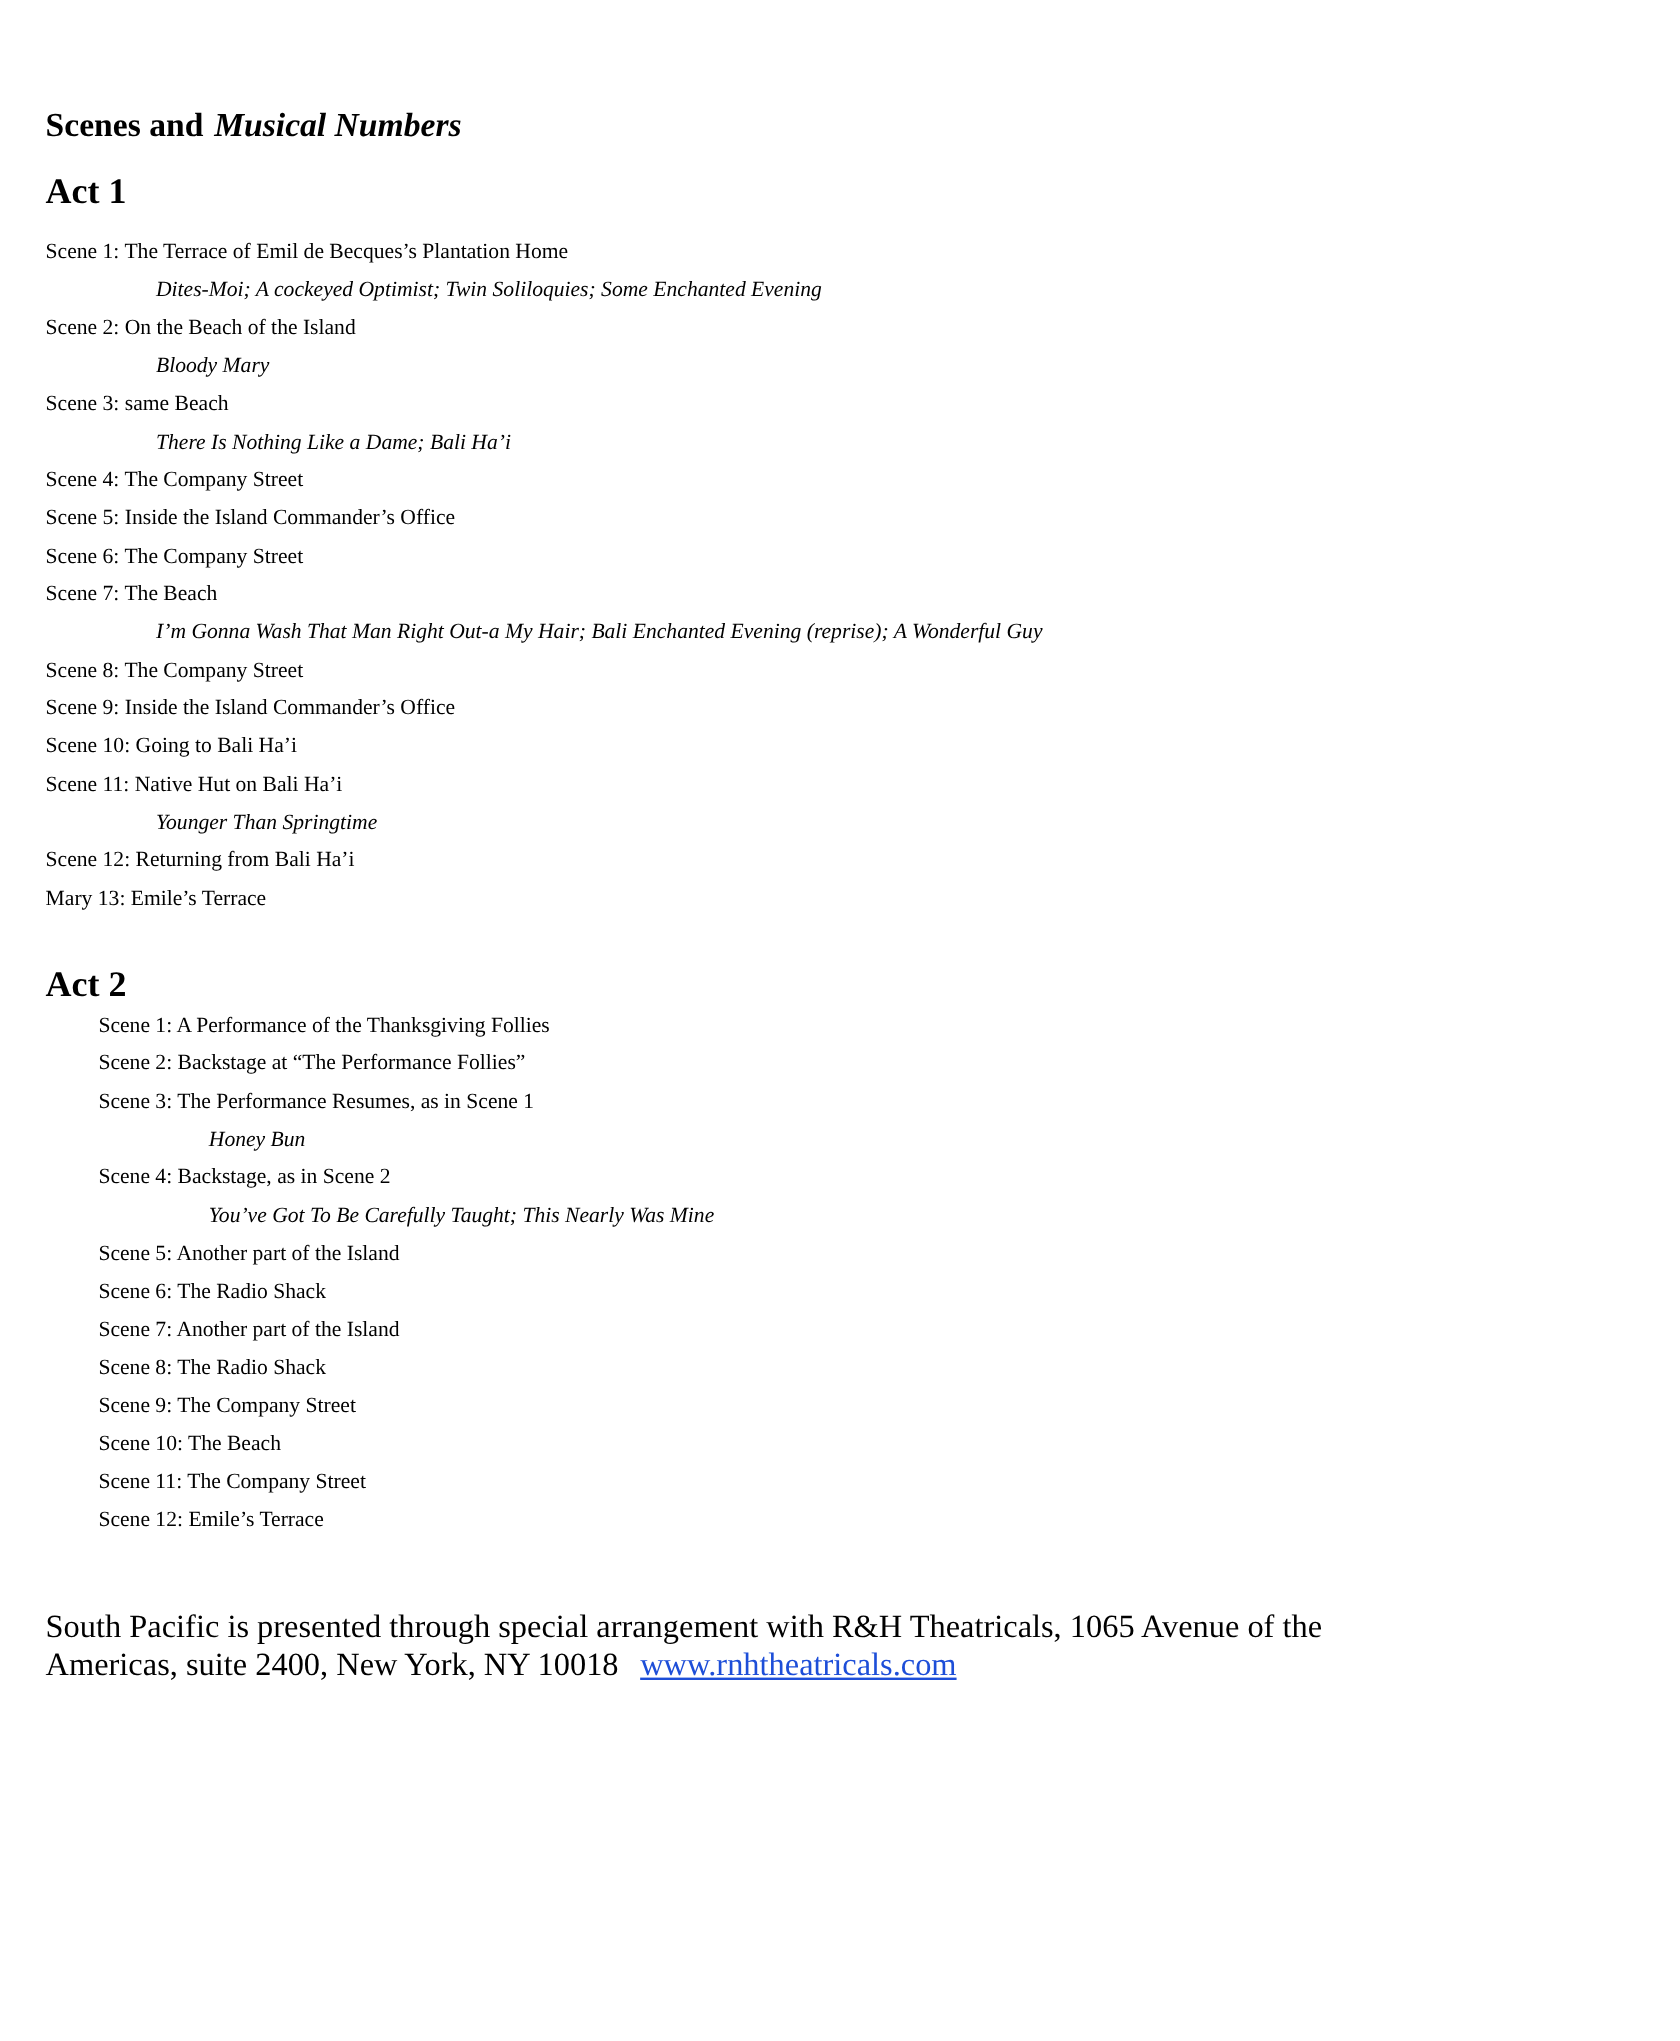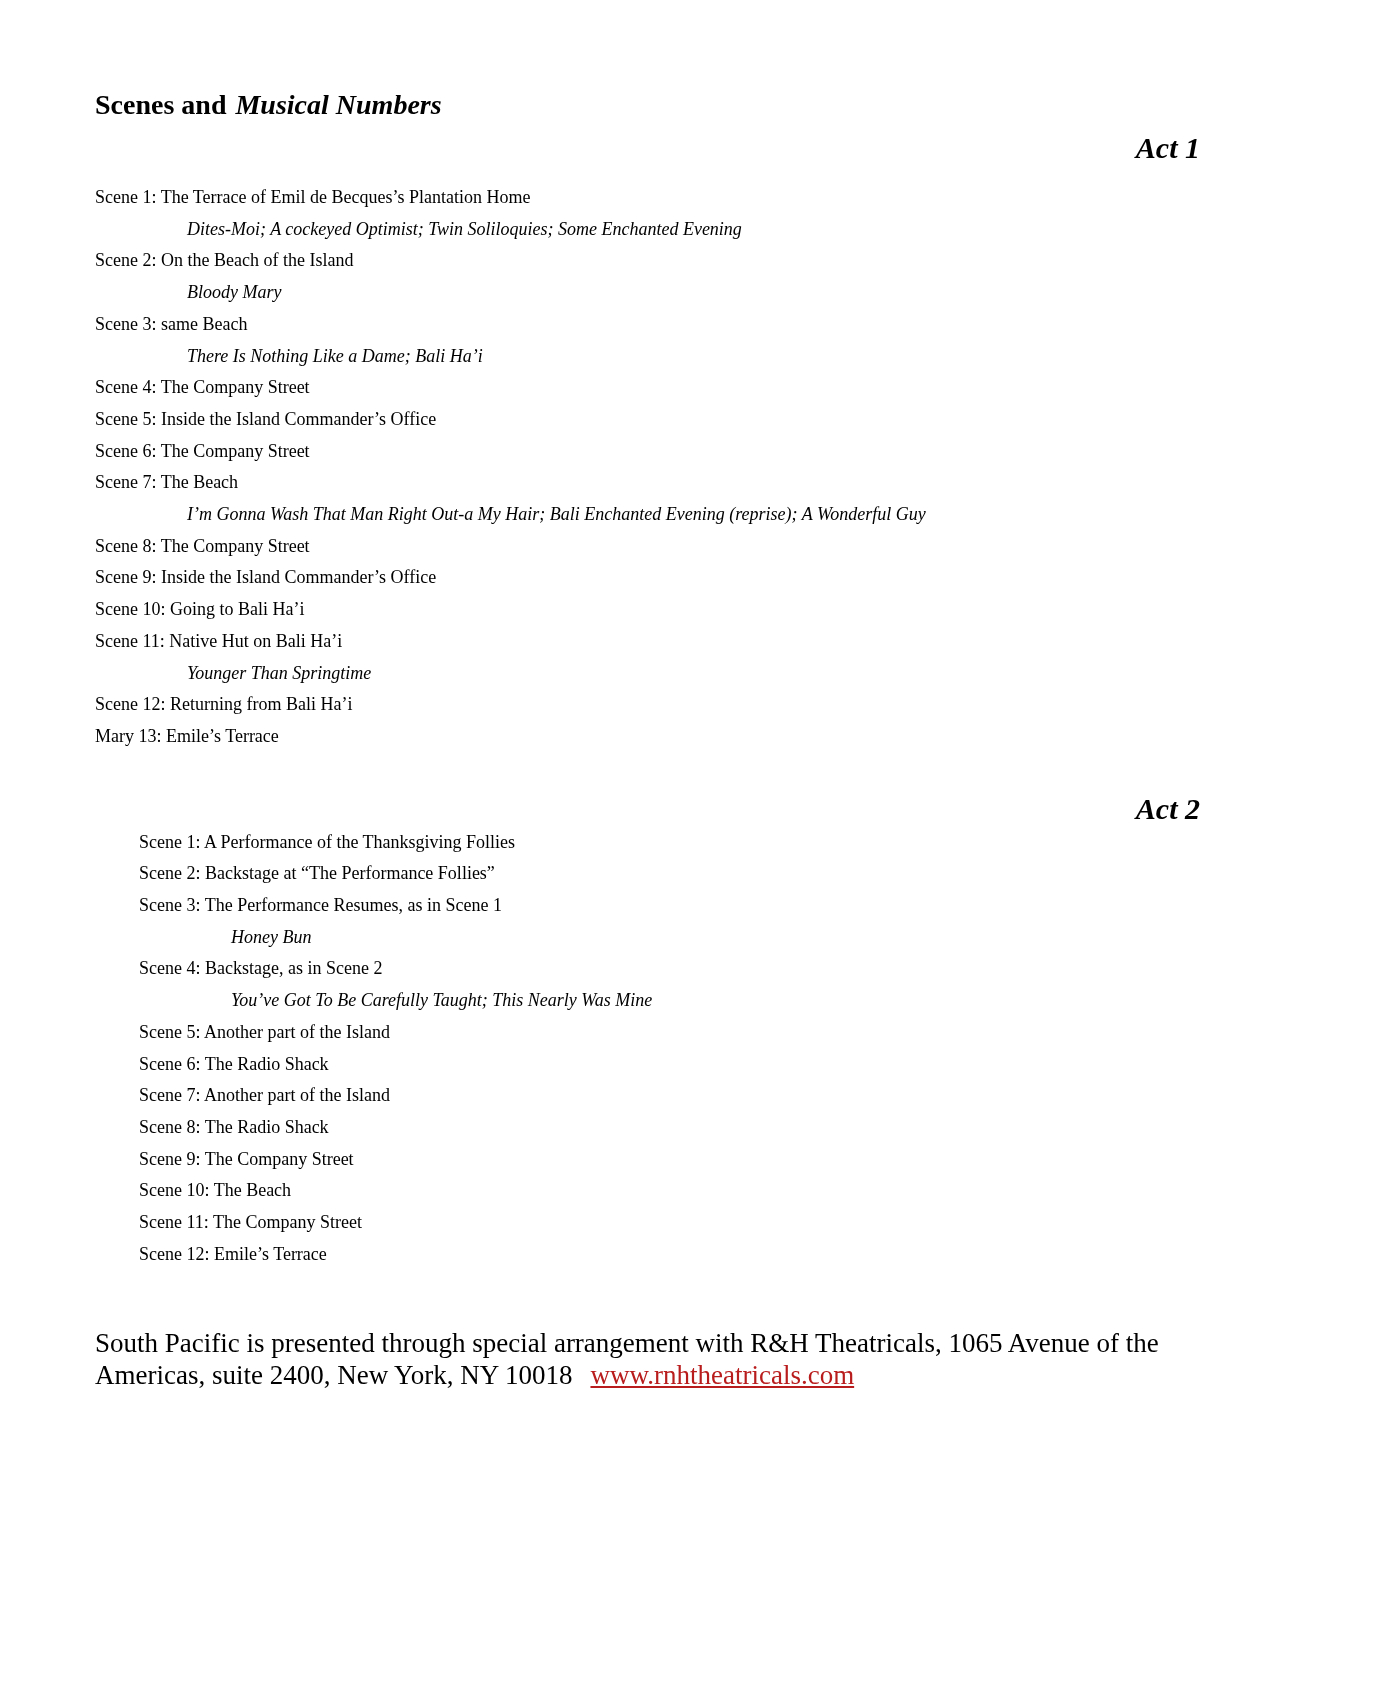--- a/index.html
+++ b/index.html
@@ -11,39 +11,38 @@
     width: 1400px;
     height: 1701px;
     overflow: hidden;
     font-family: "Liberation Serif", "DejaVu Serif", serif;
     color: #000000;
   }
   .page {
     box-sizing: border-box;
     width: 1400px;
     height: 1327px;
-    padding: 88px 200px 0 95px;
+    padding: 88px 200px 0 38px;
   }
   .doc-title {
     margin: 0;
     font-size: 28px;
     line-height: 34px;
     font-weight: bold;
   }
   .doc-title .ital {
     font-style: italic;
     margin-left: 9px;
   }
   .act-heading {
-    margin: 8px 0 0 0;
+    margin: 20px 0 0 0;
     font-size: 30px;
     line-height: 36px;
     font-weight: bold;
-    font-style: italic;
-    text-align: right;
+    text-align: left;
   }
   .lines {
     margin-top: 16px;
   }
   .act2 .act-heading {
     margin-top: 38px;
   }
   .act2 .lines {
     margin-top: 0;
     margin-left: 44px;
@@ -149,16 +148,16 @@
 
         <p class="line scene">Scene 10: The Beach</p>
 
         <p class="line scene">Scene 11: The Company Street</p>
 
         <p class="line scene">Scene 12: Emile’s Terrace</p>
       </div>
   </section>
 
   <p class="footer">
-    <span>South Pacific is presented through special arrangement with R&amp;H Theatricals, 1065 Avenue of the Americas, suite 2400, New York, NY 10018</span><a class="link" href="#" style="color: #b91c1c;">www.rnhtheatricals.com</a>
+    <span>South Pacific is presented through special arrangement with R&amp;H Theatricals, 1065 Avenue of the Americas, suite 2400, New York, NY 10018</span><a class="link" href="#" style="color: #1d4ed8;">www.rnhtheatricals.com</a>
   </p>
 
 </main>
 
 </body></html>

